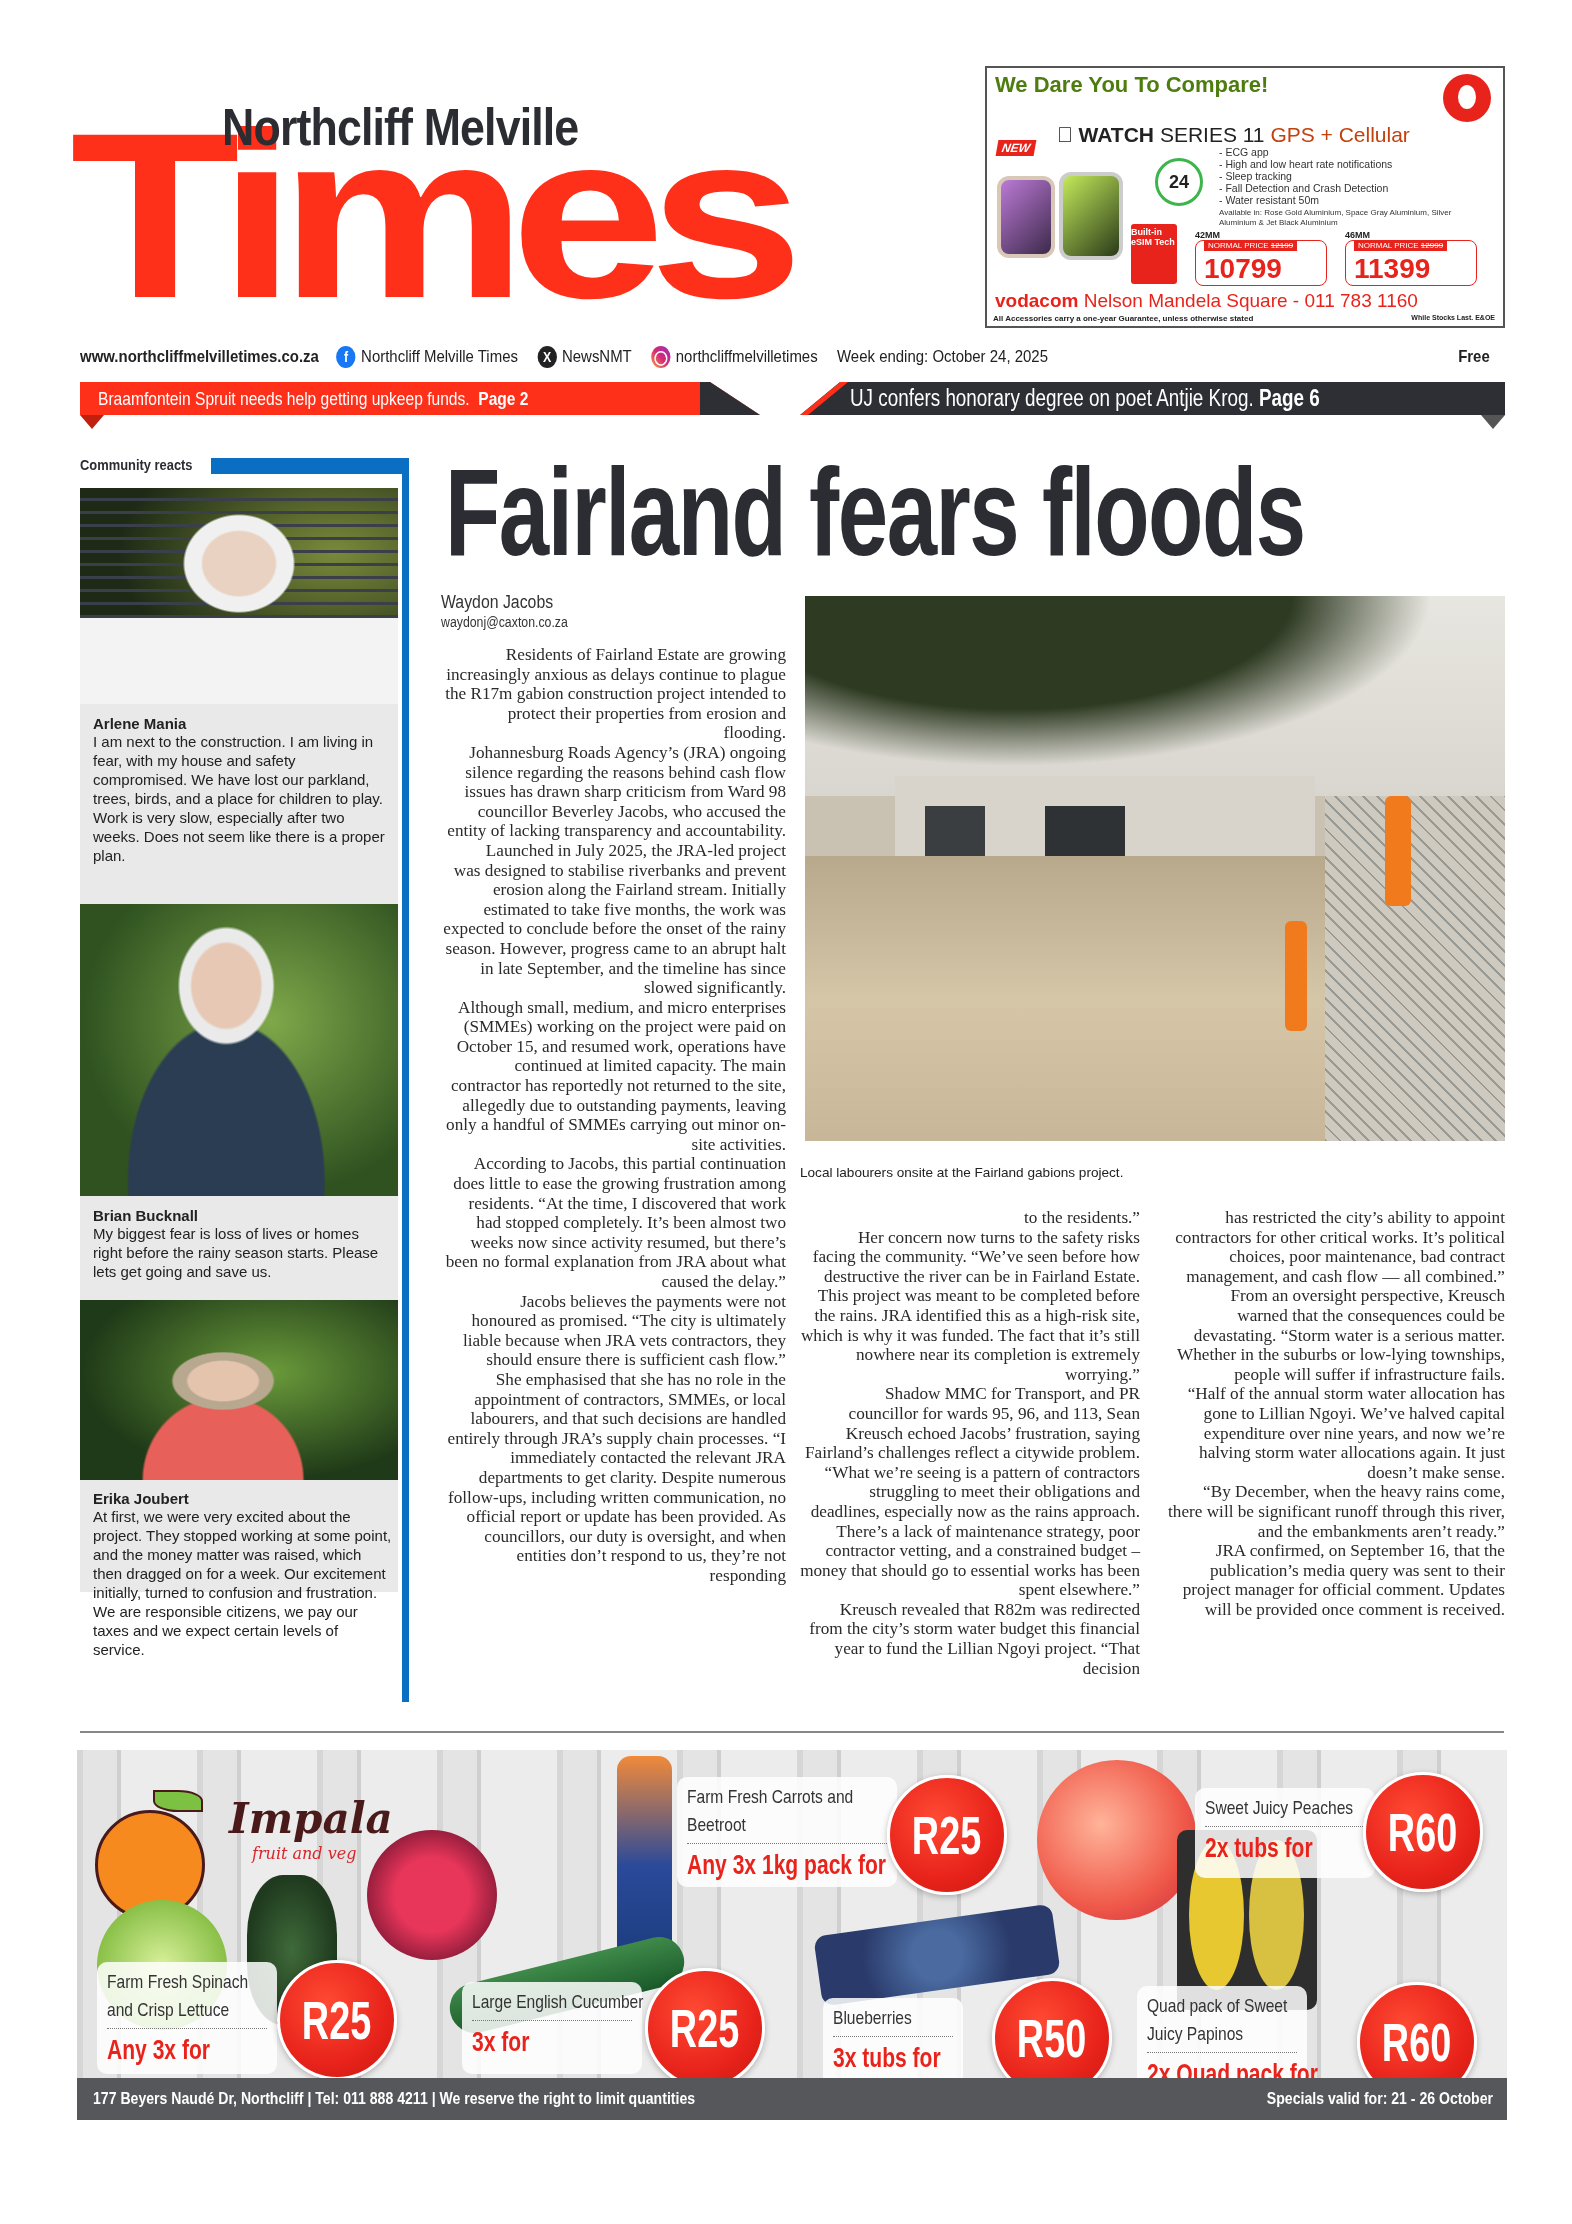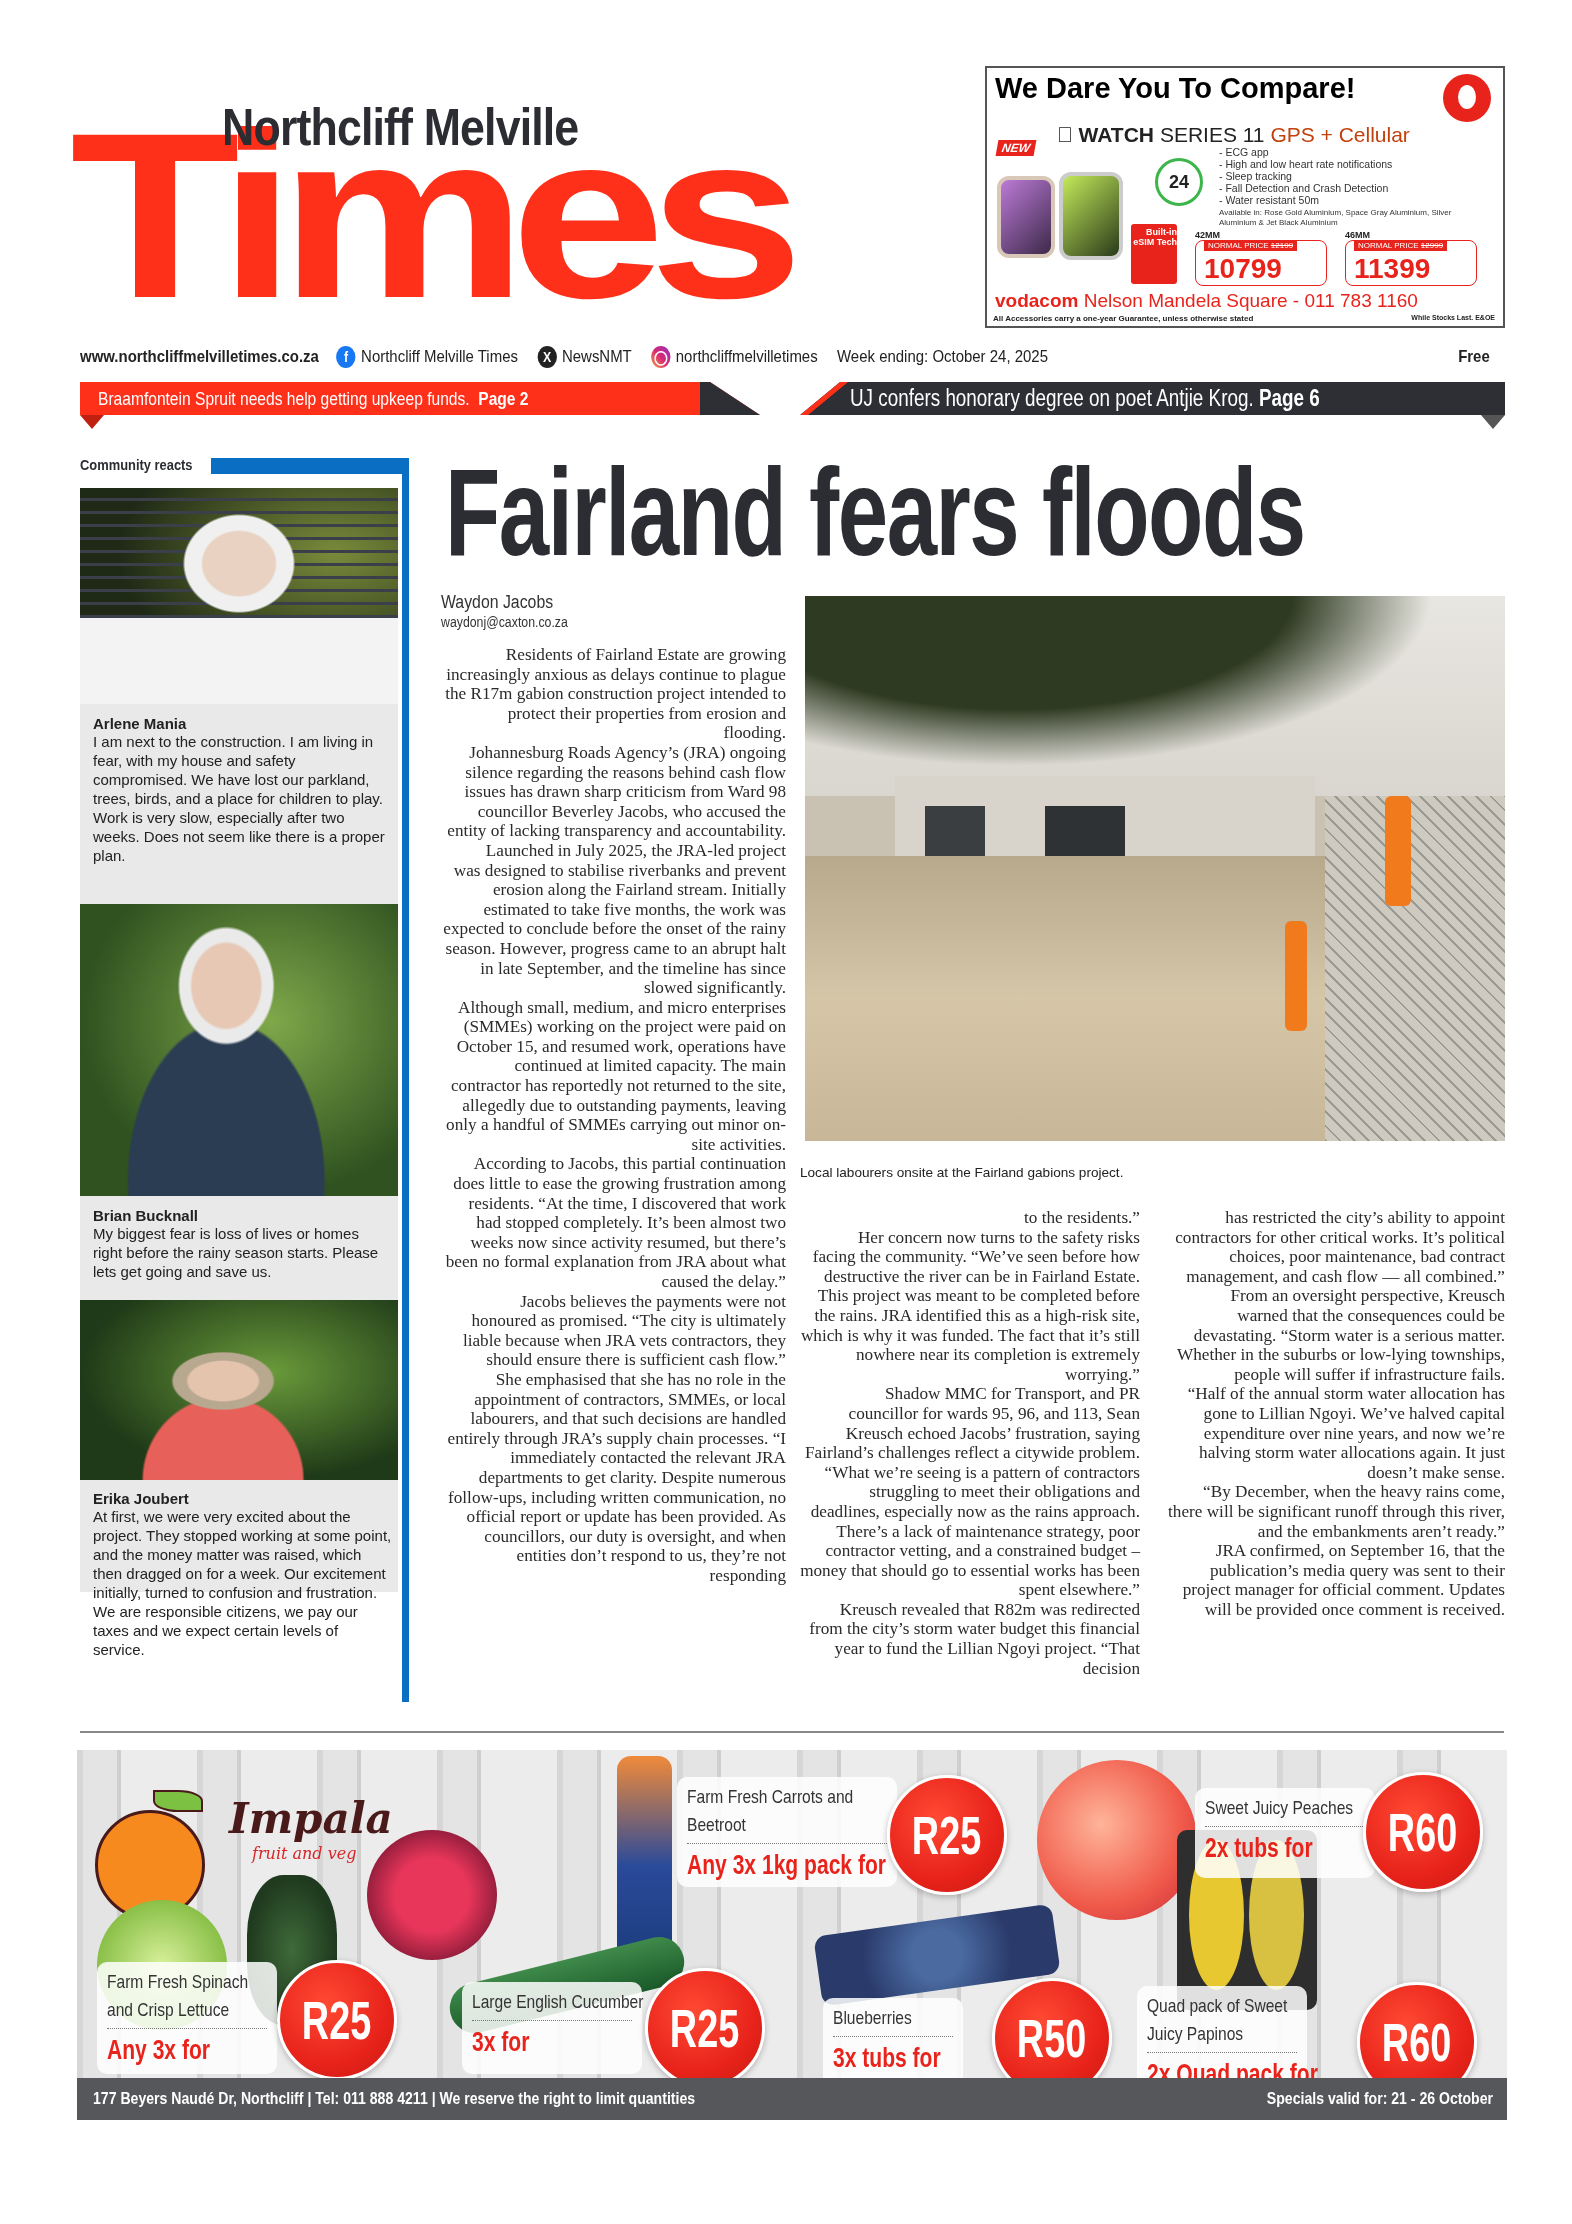--- a/index.html
+++ b/index.html
@@ -3,32 +3,32 @@
 <meta charset="utf-8">
 <style>
 *{box-sizing:border-box;margin:0;padding:0}
 body{width:1572px;height:2224px;background:#fff;position:relative;font-family:"Liberation Sans",sans-serif;color:#222;overflow:hidden}
 .abs{position:absolute}
 
 .logo-t{position:absolute;left:70px;top:97px;font-family:"Liberation Sans",sans-serif;font-weight:bold;color:#fe301a;font-size:236px;line-height:1;letter-spacing:-14px;transform:scaleX(1.18);transform-origin:left top}
 .logo-sub{position:absolute;left:222px;top:97px;font-size:52px;font-weight:bold;color:#2b2d33;transform:scaleX(0.86);transform-origin:left top;letter-spacing:-1px}
 
 .ad{position:absolute;left:985px;top:66px;width:520px;height:262px;border:2px solid #555;background:#fff;overflow:hidden}
-.ad .h1{position:absolute;left:8px;top:4px;color:#000000;font-weight:bold;font-size:29px}
+.ad .h1{position:absolute;left:8px;top:4px;color:#4d7c0f;font-weight:bold;font-size:22px}
 .ad .voda-logo{position:absolute;right:12px;top:6px;width:48px;height:48px;border-radius:50%;background:#e8231b}
 .ad .voda-logo:after{content:"";position:absolute;left:15px;top:11px;width:18px;height:24px;border-radius:50%;background:#fff}
 .ad .h2{position:absolute;left:70px;top:55px;font-size:21px;font-weight:bold;color:#222}
 .ad .h2 .red{color:#c2410c;font-weight:normal}
 .ad .watch{position:absolute;left:6px;top:78px;width:190px;height:140px}
 .ad .w1{position:absolute;left:4px;top:30px;width:58px;height:82px;border-radius:12px;background:linear-gradient(135deg,#bb7ad6,#3d2a4a);border:4px solid #d9c7b8}
 .ad .w2{position:absolute;left:66px;top:26px;width:64px;height:88px;border-radius:12px;background:linear-gradient(135deg,#c3ea5a,#2a3a1a);border:4px solid #ccc}
 .ad .band{position:absolute;left:85px;top:0;width:80px;height:140px;border-radius:40px;background:#3d4a6a;z-index:-1}
 .ad .newb{position:absolute;left:10px;top:72px;background:#e8231b;color:#fff;font-weight:bold;font-style:italic;font-size:12px;padding:1px 5px;transform:skewX(-10deg)}
 .ad .bat{position:absolute;left:168px;top:90px;width:48px;height:48px;border-radius:50%;border:3px solid #3cb54a;background:#fff;text-align:center;font-weight:bold;font-size:18px;line-height:42px}
-.ad .esim{position:absolute;left:144px;top:156px;width:46px;height:60px;background:#e8231b;color:#fff;font-size:9px;font-weight:bold;text-align:right;padding-top:3px;border-radius:3px}
+.ad .esim{position:absolute;left:144px;top:156px;width:46px;height:60px;background:#e8231b;color:#fff;font-size:9px;font-weight:bold;text-align:left;padding-top:3px;border-radius:3px}
 .ad .feat{position:absolute;left:232px;top:78px;font-size:10.5px;line-height:12px;color:#333}
 .ad .avail{position:absolute;left:232px;top:140px;font-size:8px;line-height:10px;color:#333;width:260px}
 .ad .size{position:absolute;top:162px;font-size:9px;font-weight:bold}
 .ad .pricebox{position:absolute;top:172px;width:132px;height:46px;border:1px solid #e8231b;border-radius:8px}
 .ad .pricebox .np{position:absolute;left:8px;top:-1px;background:#e8231b;color:#fff;font-size:8px;padding:1px 4px}
 .ad .pricebox .np s{color:#fff}
 .ad .pricebox .pv{position:absolute;left:8px;top:12px;color:#e8231b;font-weight:bold;font-size:28px;line-height:32px}
 .ad .vodaline{position:absolute;left:8px;top:222px;color:#e8231b;font-size:19px}
 .ad .vodaline b{font-weight:bold}
 .ad .foot{position:absolute;left:6px;top:246px;font-size:8px;font-weight:bold;color:#222}

